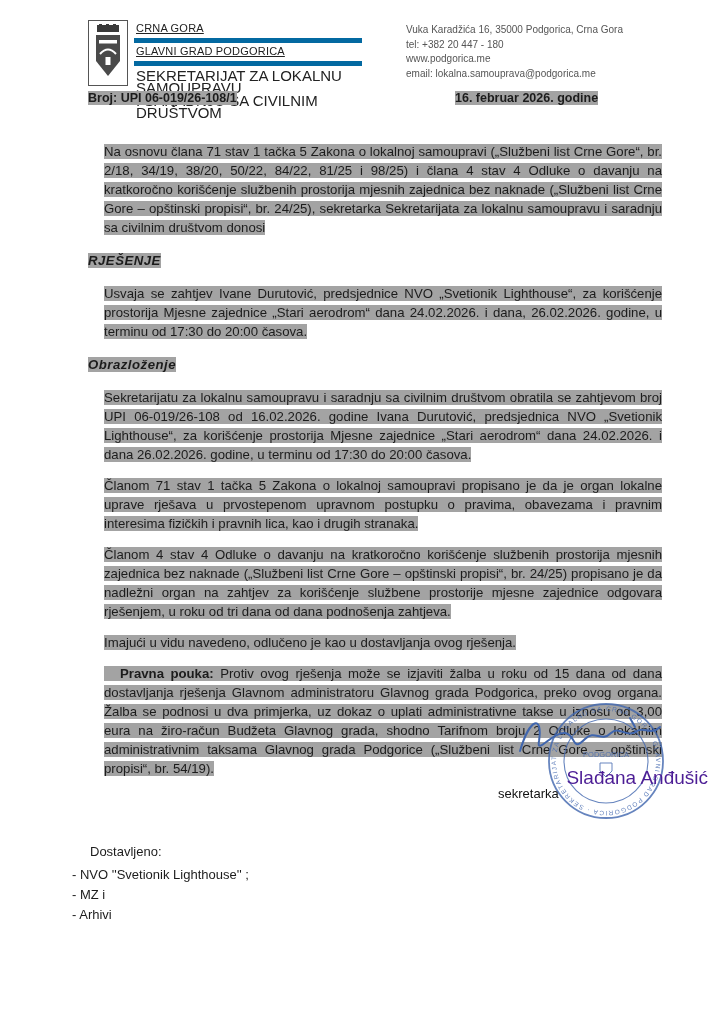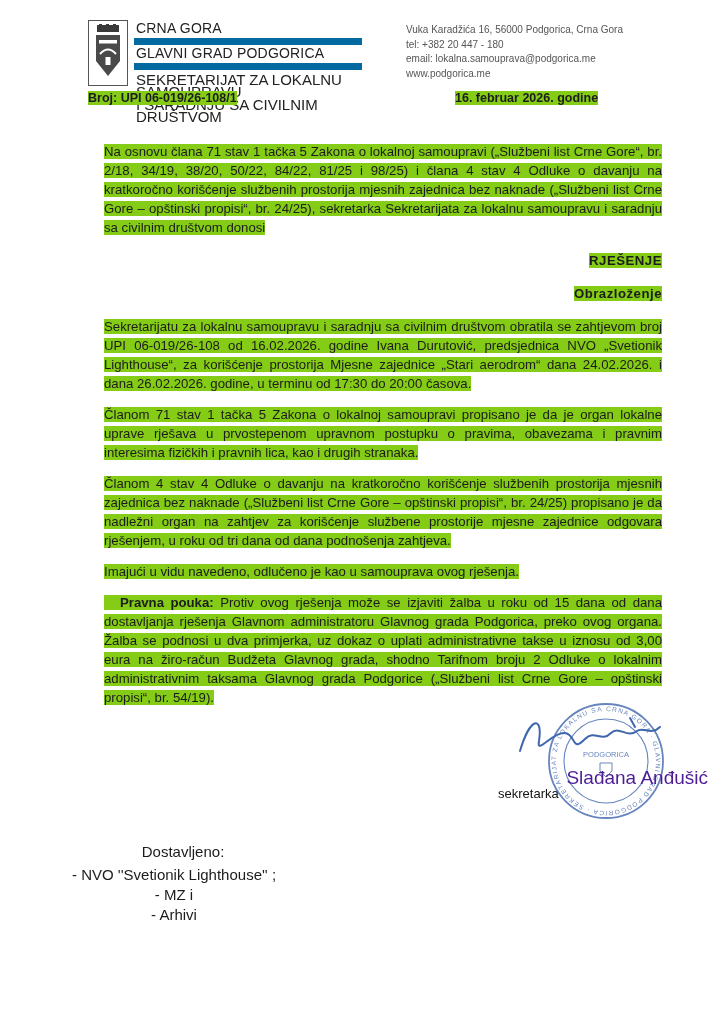--- a/index.html
+++ b/index.html
@@ -18,50 +18,50 @@
   .logo-box {
     position: absolute; left: 0; top: 0;
     width: 40px; height: 66px;
     border: 1px solid #555;
     display: flex; align-items: center; justify-content: center;
     box-sizing: border-box;
     background: #fff;
   }
   .org-block { position: absolute; left: 46px; top: 0; width: 228px; }
   .org-top {
-    font-size: 14px; line-height: 13px; padding: 2px 0 3px 2px;
-    border-bottom: 7px solid #0369a1; letter-spacing: 0.2px; color: #222;
+    font-size: 11px; line-height: 13px; padding: 2px 0 3px 2px;
+    border-bottom: 5px solid #0369a1; letter-spacing: 0.2px; color: #222; text-decoration: underline;
   }
   .org-small { font-size: 15px; line-height: 11.5px; padding: 2px 0 0 2px; color: #222; }
   .org-small.first { padding-top: 4px; }
   .contact-block { position: absolute; left: 318px; top: 3px; font-size: 10px; line-height: 14.5px; color: #555; }
 
   
   .ref-row { position: absolute; top: 91px; left: 88px; width: 574px; font-size: 12.5px; font-weight: bold; }
   .ref-date { position: absolute; left: 367px; top: 0; text-align: center; }
 
   
   .doc-body {
     position: absolute; top: 142px; left: 88px; width: 574px;
     font-size: 13.2px; line-height: 19px; text-align: justify;
   }
   .para { margin: 0 0 12px 16px; }
-  .doc-heading { text-align: right; font-weight: bold; margin: 14px 0 14px 0; letter-spacing: 0.5px; }
-  .hl { background: #84cc16; box-decoration-break: clone; -webkit-box-decoration-break: clone; }
+  .doc-heading { text-align: left; font-weight: bold; margin: 14px 0 14px 0; letter-spacing: 0.5px; font-style: italic; }
+  .hl { background: #a3a3a3; box-decoration-break: clone; -webkit-box-decoration-break: clone; }
   .legal-label { font-weight: bold; padding-left: 16px; }
 
   
   .signature-block { position: absolute; top: 693px; left: 498px; width: 210px; height: 150px; }
   .stamp { position: absolute; top: 0; left: 26px; }
   .autograph { position: absolute; top: 16px; left: 14px; }
   .sig-name { position: absolute; top: 74px; left: 0; width: 100%; text-align: right; font-size: 19px; color: #4c1d95; }
   .sig-title { position: absolute; top: 93px; left: 0; width: 100%; font-size: 13px; color: #111; }
 
   
-  .distribution { position: absolute; left: 72px; top: 842px; font-size: 15px; line-height: 20px; color: #1c1c1c; text-align: center; }
+  .distribution { position: absolute; left: 72px; top: 842px; font-size: 13px; line-height: 20px; color: #1c1c1c; }
   .dist-label { margin-left: 18px; margin-bottom: 3px; }
 </style>
 </head>
 <body>
 
 <div class="page">
 
   <header class="letterhead">
     <div class="logo-box">
       <svg width="30" height="58" viewBox="0 0 30 58">
@@ -75,47 +75,48 @@
         <rect x="12.5" y="33" width="5" height="8" fill="#ffffff"></rect>
       </svg>
     </div>
     <div class="org-block">
       <div class="org-top">CRNA GORA</div>
       <div class="org-top">GLAVNI GRAD PODGORICA</div>
       <div class="org-small first">SEKRETARIJAT ZA LOKALNU SAMOUPRAVU</div>
       <div class="org-small">I SARADNJU SA CIVILNIM DRUŠTVOM</div>
     </div>
     <div class="contact-block">
-      <div>Vuka Karadžića 16, 56000 Podgorica, Crna Gora</div>
+      <div>Vuka Karadžića 16, 35000 Podgorica, Crna Gora</div>
       <div>tel: +382 20 447 - 180</div>
+      <div>www.podgorica.me</div>
       <div>email: lokalna.samouprava@podgorica.me</div>
-      <div>www.podgorica.me</div>
     </div>
   </header>
 
   <div class="ref-row">
     <span class="hl">Broj: UPI 06-019/26-108/1</span>
     <span class="ref-date"><span class="hl">16. februar 2026. godine</span></span>
   </div>
 
   <main class="doc-body">
     <p class="para"><span class="hl">Na osnovu člana 71 stav 1 tačka 5 Zakona o lokalnoj samoupravi („Službeni list Crne Gore“, br. 2/18, 34/19, 38/20, 50/22, 84/22, 81/25 i 98/25) i člana 4 stav 4 Odluke o davanju na kratkoročno korišćenje službenih prostorija mjesnih zajednica bez naknade („Službeni list Crne Gore – opštinski propisi“, br. 24/25), sekretarka Sekretarijata za lokalnu samoupravu i saradnju sa civilnim društvom donosi</span></p>
 
     <p class="doc-heading"><span class="hl">RJEŠENJE</span></p>
 
+    <p class="para"><span class="hl">Usvaja se zahtjev Ivane Durutović, predsjednice NVO „Svetionik Lighthouse“, za korišćenje prostorija Mjesne zajednice „Stari aerodrom“ dana 24.02.2026. i dana, 26.02.2026. godine, u terminu od 17:30 do 20:00 časova.</span></p>
 
     <p class="doc-heading"><span class="hl">Obrazloženje</span></p>
 
     <p class="para"><span class="hl">Sekretarijatu za lokalnu samoupravu i saradnju sa civilnim društvom obratila se zahtjevom broj UPI 06-019/26-108 od 16.02.2026. godine Ivana Durutović, predsjednica NVO „Svetionik Lighthouse“, za korišćenje prostorija Mjesne zajednice „Stari aerodrom“ dana 24.02.2026. i dana 26.02.2026. godine, u terminu od 17:30 do 20:00 časova.</span></p>
 
     <p class="para"><span class="hl">Članom 71 stav 1 tačka 5 Zakona o lokalnoj samoupravi propisano je da je organ lokalne uprave rješava u prvostepenom upravnom postupku o pravima, obavezama i pravnim interesima fizičkih i pravnih lica, kao i drugih stranaka.</span></p>
 
     <p class="para"><span class="hl">Članom 4 stav 4 Odluke o davanju na kratkoročno korišćenje službenih prostorija mjesnih zajednica bez naknade („Službeni list Crne Gore – opštinski propisi“, br. 24/25) propisano je da nadležni organ na zahtjev za korišćenje službene prostorije mjesne zajednice odgovara rješenjem, u roku od tri dana od dana podnošenja zahtjeva.</span></p>
 
-    <p class="para"><span class="hl">Imajući u vidu navedeno, odlučeno je kao u samouprava ovog rješenja.</span></p>
+    <p class="para"><span class="hl">Imajući u vidu navedeno, odlučeno je kao u dostavljanja ovog rješenja.</span></p>
 
     <p class="para"><span class="hl"><span class="legal-label">Pravna pouka:</span> <span>Protiv ovog rješenja može se izjaviti žalba u roku od 15 dana od dana dostavljanja rješenja Glavnom administratoru Glavnog grada Podgorica, preko ovog organa. Žalba se podnosi u dva primjerka, uz dokaz o uplati administrativne takse u iznosu od 3,00 eura na žiro-račun Budžeta Glavnog grada, shodno Tarifnom broju 2 Odluke o lokalnim administrativnim taksama Glavnog grada Podgorice („Službeni list Crne Gore – opštinski propisi“, br. 54/19).</span></span></p>
   </main>
 
   <div class="signature-block">
     <svg class="stamp" width="156" height="136" viewBox="0 0 156 136">
       <g opacity="0.8">
         <circle cx="82" cy="68" r="57" fill="none" stroke="#4066ae" stroke-width="1.8"></circle>
         <circle cx="82" cy="68" r="42" fill="none" stroke="#4066ae" stroke-width="1.1"></circle>
         <defs>

